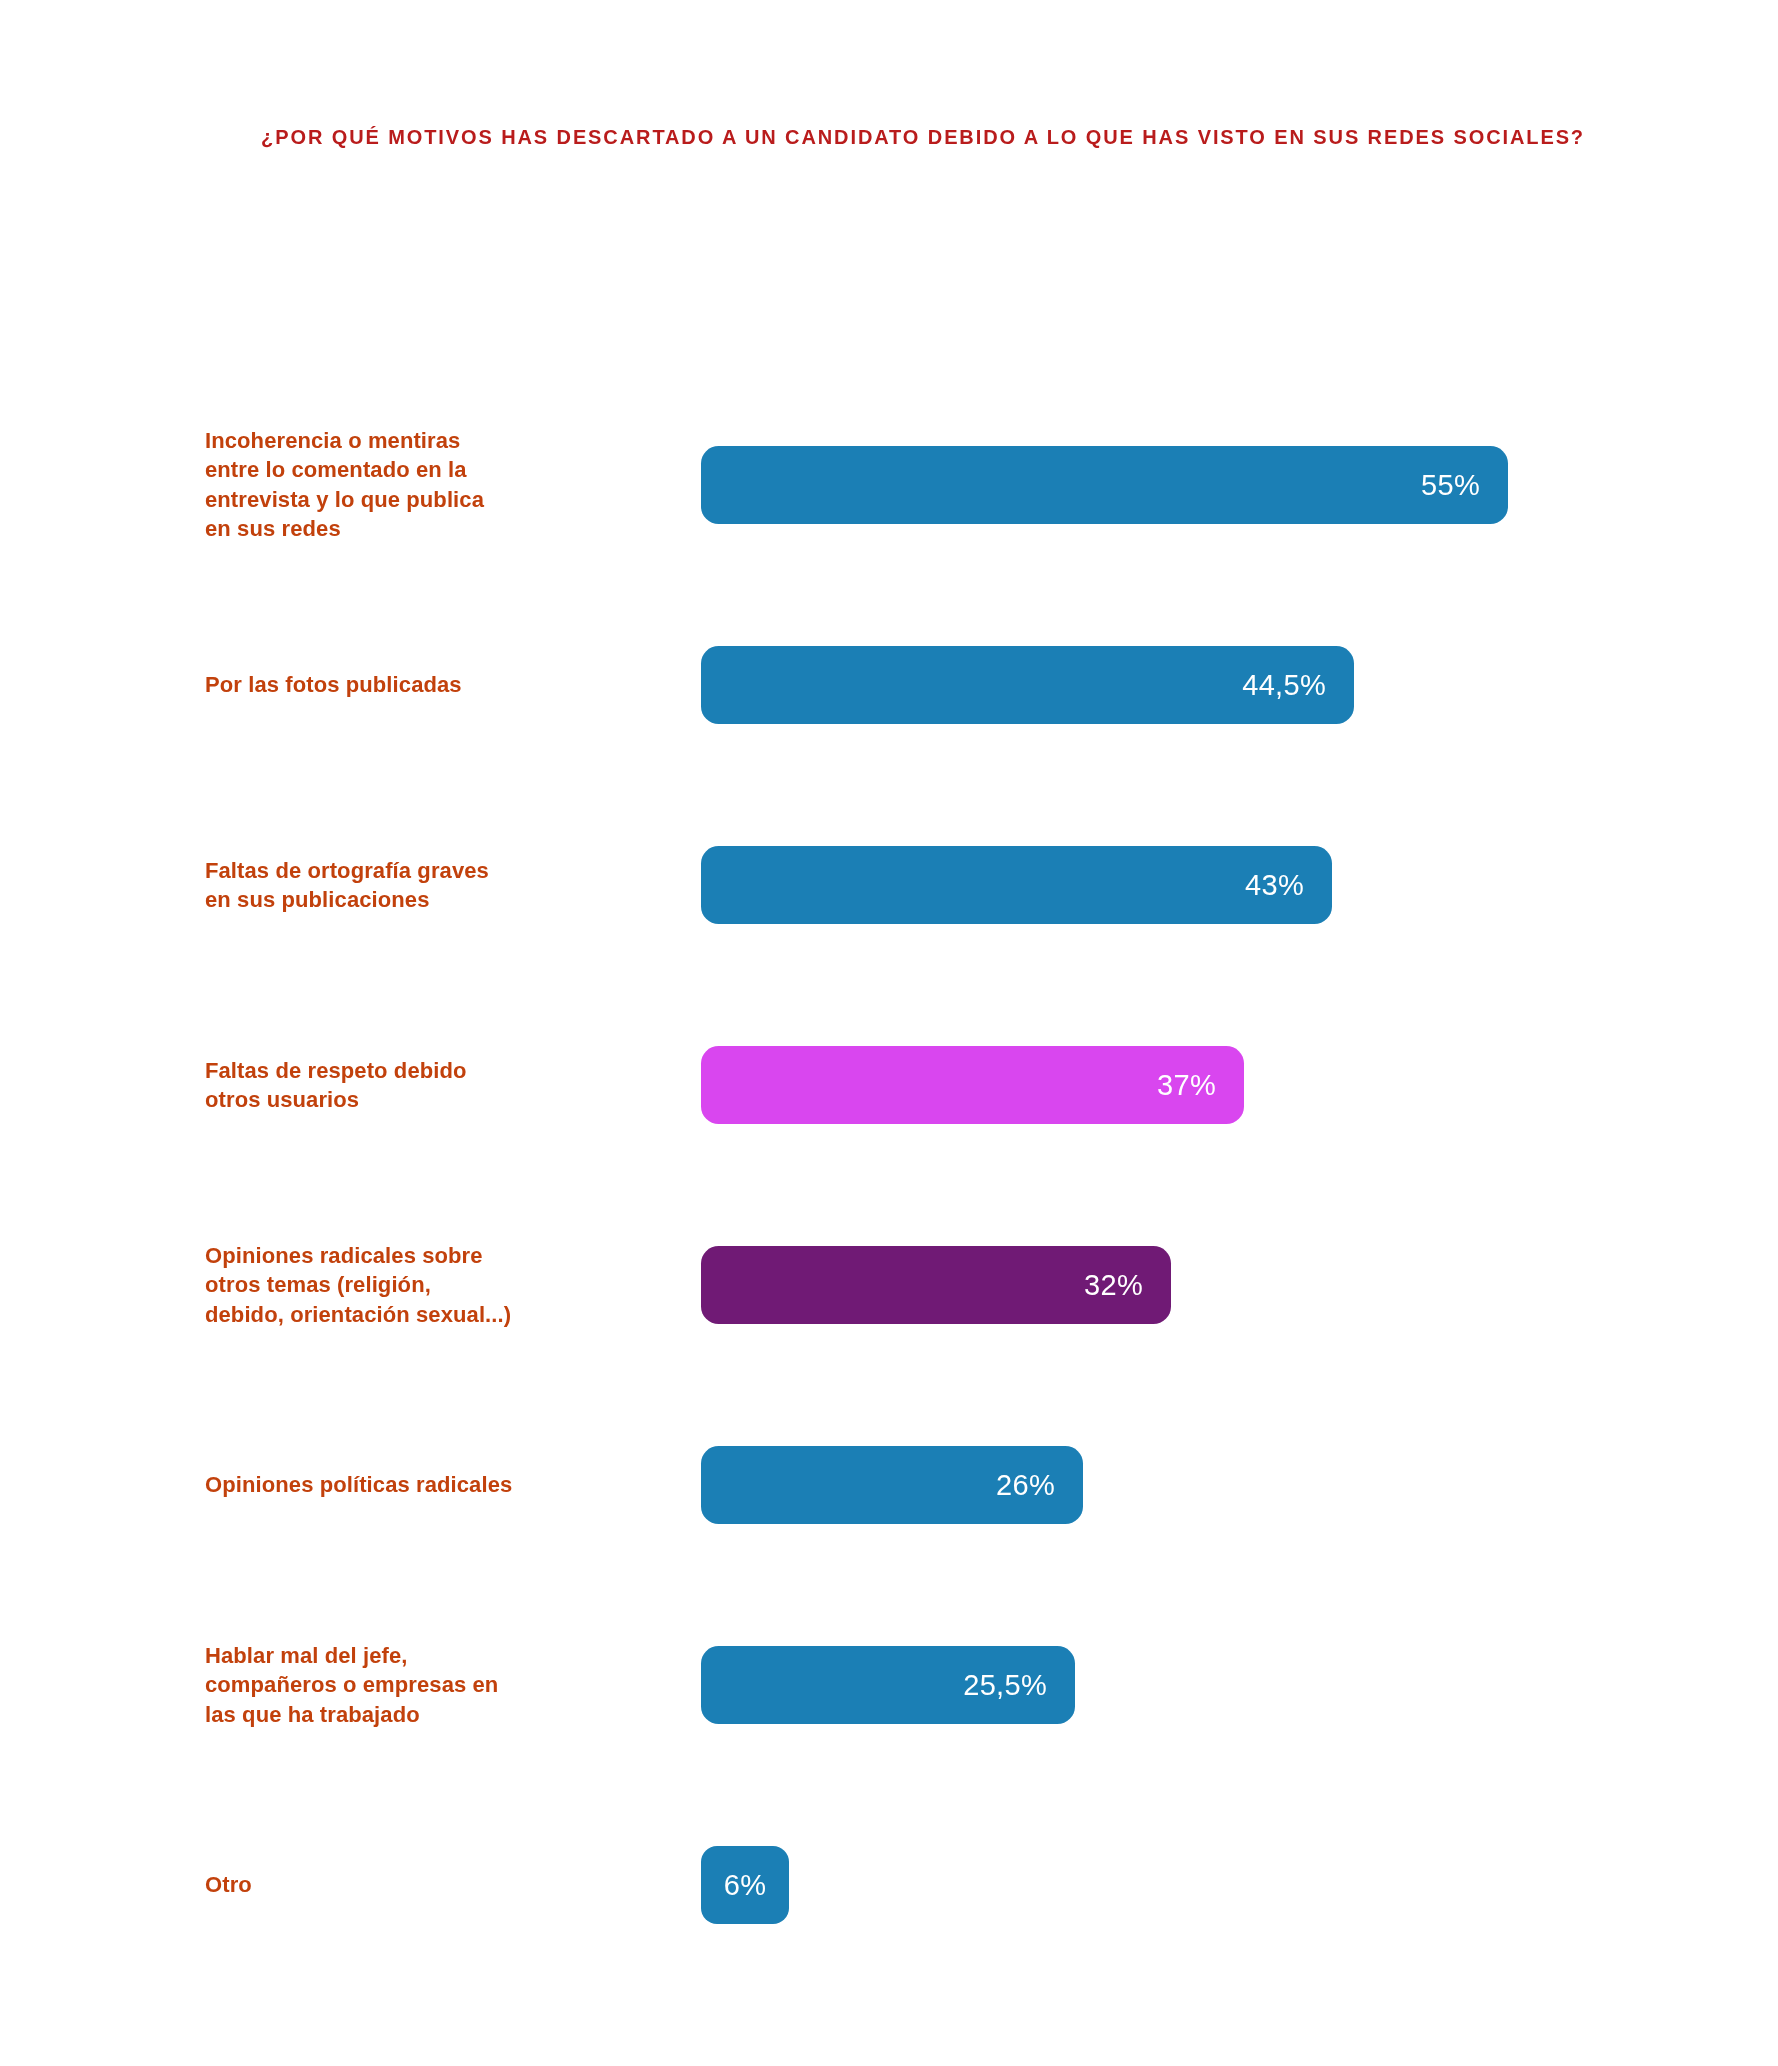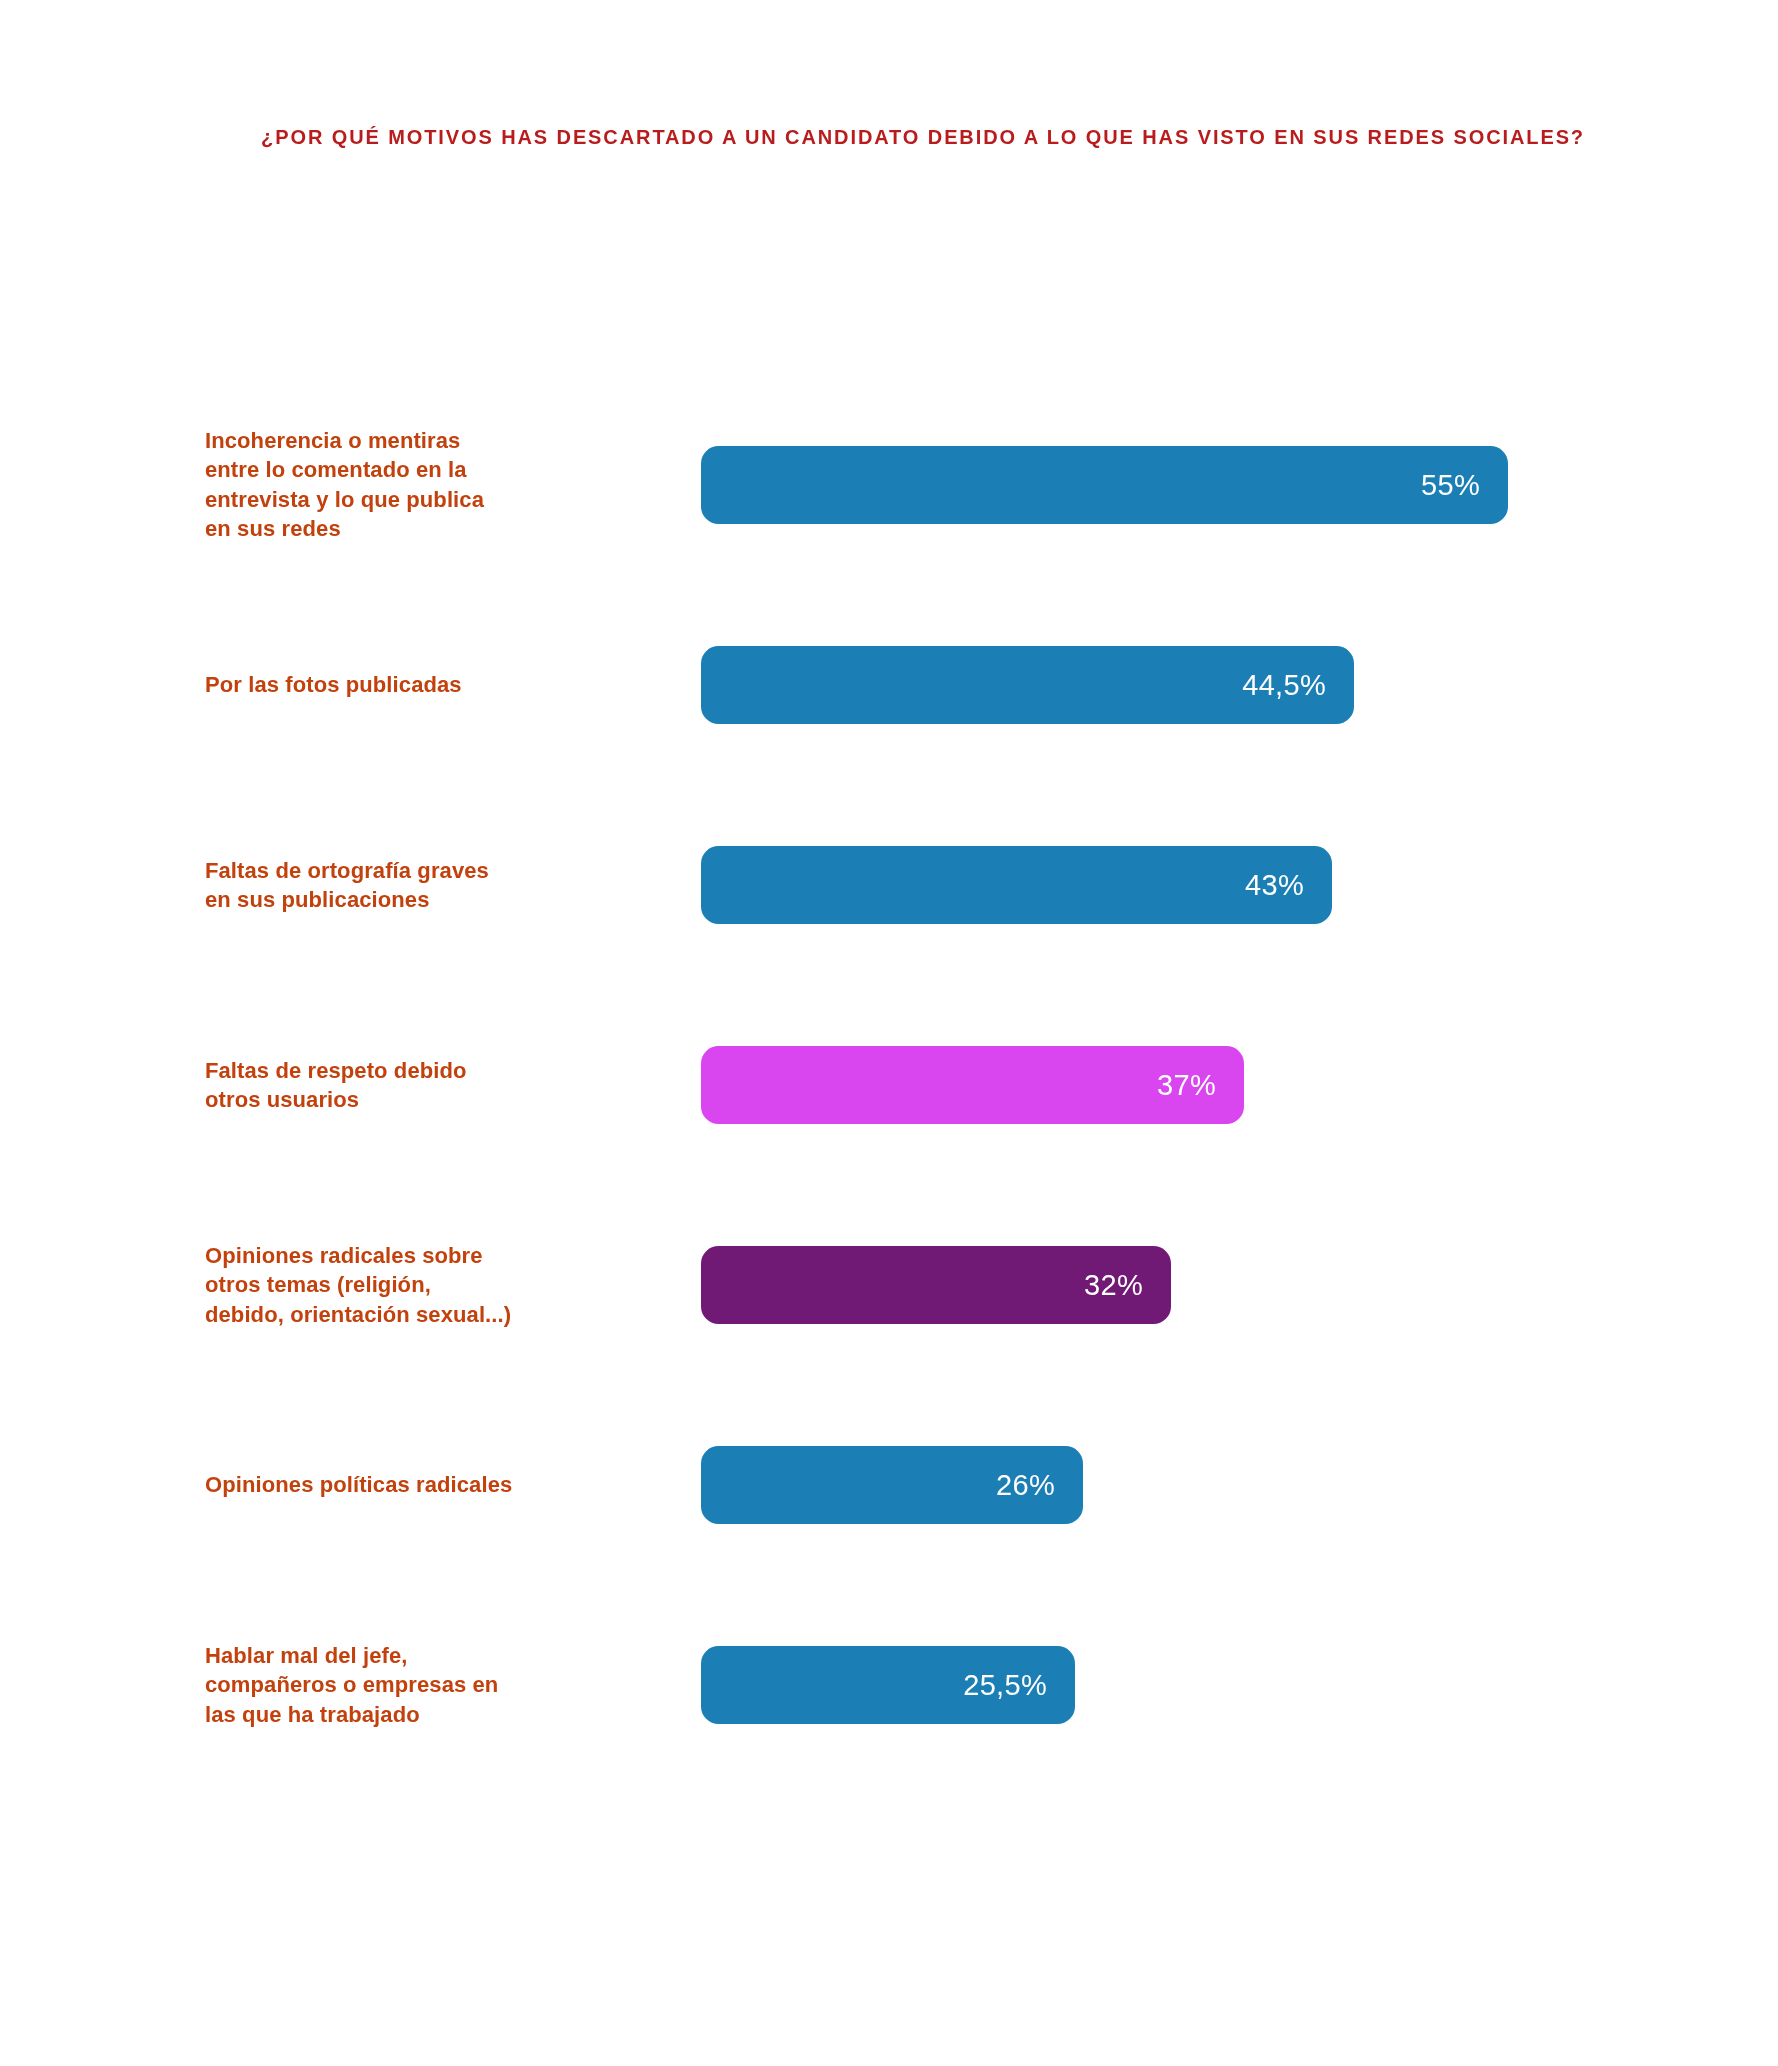--- a/index.html
+++ b/index.html
@@ -158,16 +158,24 @@
         </div>
       </div>
       <div class="bar-row" style="top: 1646px;">
         <div class="bar-label"><span>Hablar mal del jefe,</span><br><span>compañeros o empresas en</span><br><span>las que ha trabajado</span></div>
         <div class="bar-track">
           <div class="bar-fill" style="width: 374px; background: rgb(27, 127, 181);">
             <span class="bar-value">25,5%</span>
           </div>
         </div>
       </div>
+      <div class="bar-row" style="top: 1846px;">
+        <div class="bar-label"><span>Otro</span></div>
+        <div class="bar-track">
+          <div class="bar-fill narrow" style="width: 88px; background: rgb(27, 127, 181);">
+            <span class="bar-value">6%</span>
+          </div>
+        </div>
+      </div>
     </div>
 
 </div>
 
 
 </body></html>

